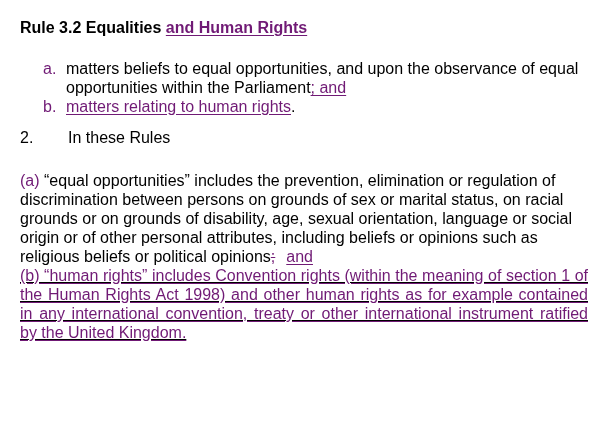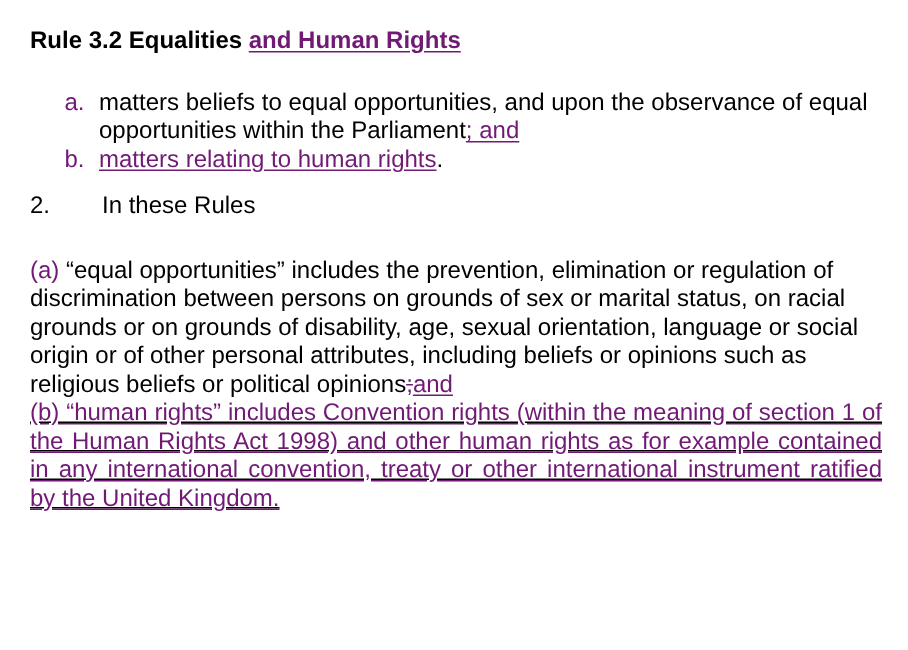--- a/index.html
+++ b/index.html
@@ -43,21 +43,21 @@
     position: absolute;
     left: 23px;
     top: 0;
   }
   .red { color: #701a75; }
   .u {
     text-decoration: underline;
     text-underline-offset: 2px;
   }
   .strike { text-decoration: line-through; }
-  .ins-gap { margin-left: 0; }
+  .ins-gap { margin-left: 11px; }
   .def-b { text-align: justify; text-decoration: underline; }
 </style>
 </head>
 <body>
 
 <div class="page">
 
   <p class="doc-title">
     <span>Rule 3.2 Equalities </span><span class="red u">and Human Rights</span>
   </p>

